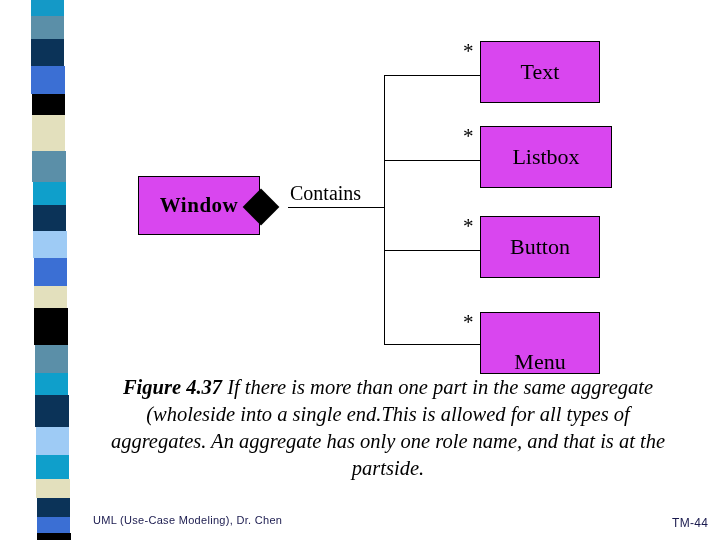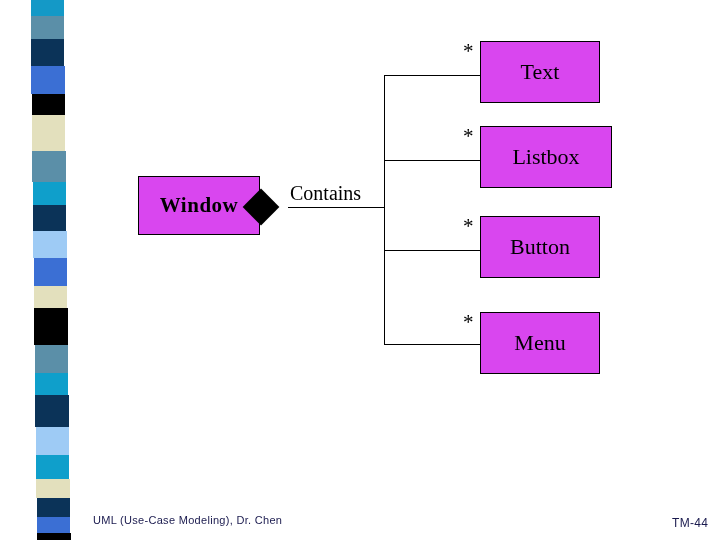--- a/index.html
+++ b/index.html
@@ -172,24 +172,27 @@
         <div class="uml-box" style="left: 480px; top: 126px; width: 132px; height: 62px;">
           <span class="box-label">Listbox</span>
         </div>
         <div class="line-h" style="left: 384px; top: 250px; width: 96px;"></div>
         <div class="multiplicity" style="left: 463px; top: 216px;">*</div>
         <div class="uml-box" style="left: 480px; top: 216px; width: 120px; height: 62px; text-align: right;">
           <span class="box-label">Button</span>
         </div>
         <div class="line-h" style="left: 384px; top: 344px; width: 96px;"></div>
         <div class="multiplicity" style="left: 463px; top: 312px;">*</div>
-        <div class="uml-box" style="left: 480px; top: 312px; width: 120px; height: 62px;">
+        <div class="uml-box" style="left: 480px; top: 312px; width: 120px; height: 62px; align-items: flex-end;">
           <span class="box-label">Menu</span>
         </div>
       </div>
 
   </div>
 
+  <div id="caption">
+    <span class="fig-no">Figure 4.37</span><span> If there is more than one part in the same aggregate (wholeside into a single end.This is allowed for all types of aggregates. An aggregate has only one role name, and that is at the partside.</span>
+  </div>
 
   <div class="footer-text" id="footer-left">UML (Use-Case Modeling), Dr. Chen</div>
   <div class="footer-text" id="footer-right">TM-44</div>
 
 </div>
 
 </body></html>

